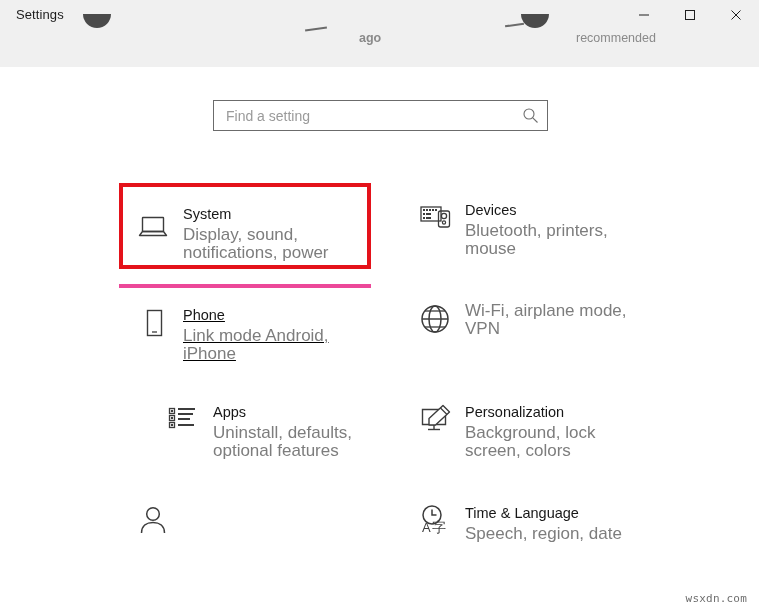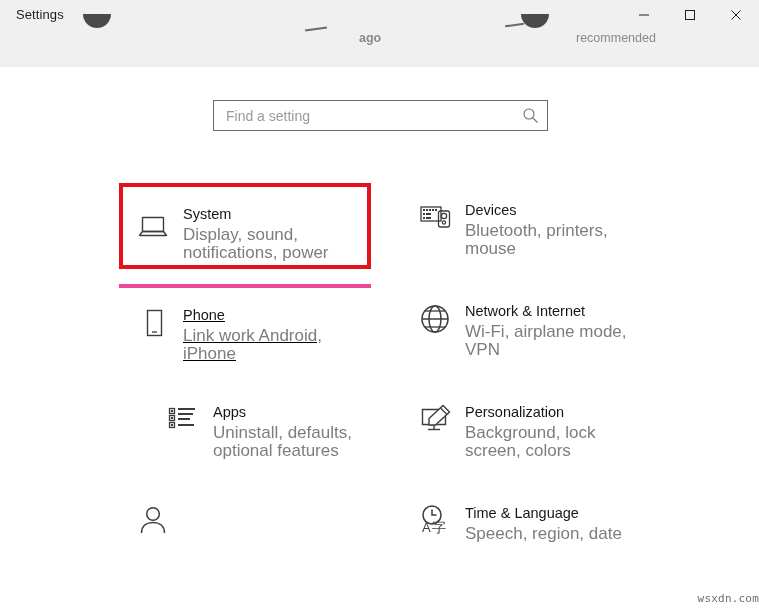--- a/index.html
+++ b/index.html
@@ -163,21 +163,21 @@
   .tile-sub {
     font-size: 17px;
     color: #7d7d7d;
     line-height: 18px;
     max-width: 180px;
   }
 
   
   .watermark {
     position: absolute;
-    right: 0;
+    right: 12px;
     bottom: 4px;
     font-family: "DejaVu Sans Mono", monospace;
     font-size: 11px;
     color: #6e6e6e;
     letter-spacing: .2px;
   }
 </style>
 </head>
 <body>
 
@@ -276,36 +276,35 @@
   <div class="grid-row">
     <div class="tile faint">
       <div class="tile-icon">
         <svg width="34" height="32" viewBox="0 0 34 32">
           <rect x="10.5" y="3.5" width="14" height="25" fill="none" stroke="currentColor" stroke-width="1.4"></rect>
           <line x1="15" y1="25" x2="20" y2="25" stroke="currentColor" stroke-width="1.3"></line>
         </svg>
       </div>
       <div class="tile-text">
         <div class="tile-title">Phone</div>
-        <div class="tile-sub">Link work Android, iPhone</div>
+        <div class="tile-sub">Link mode Android, iPhone</div>
       </div>
     </div>
 
     <div class="tile col-right">
       <div class="tile-icon">
         <svg width="34" height="32" viewBox="0 0 34 32">
           <circle cx="16" cy="16" r="13" fill="none" stroke="currentColor" stroke-width="1.5"></circle>
           <ellipse cx="16" cy="16" rx="6" ry="13" fill="none" stroke="currentColor" stroke-width="1.5"></ellipse>
           <line x1="3" y1="16" x2="29" y2="16" stroke="currentColor" stroke-width="1.5"></line>
           <line x1="6" y1="8" x2="26" y2="8" stroke="currentColor" stroke-width="1.3"></line>
           <line x1="6" y1="24" x2="26" y2="24" stroke="currentColor" stroke-width="1.3"></line>
         </svg>
       </div>
       <div class="tile-text">
-        <div class="tile-title">Network &amp; Internet</div>
         <div class="tile-sub">Wi-Fi, airplane mode, VPN</div>
       </div>
     </div>
   </div>
 
   <div class="grid-row">
     <div class="tile col-right">
       <div class="tile-icon">
         <svg width="34" height="32" viewBox="0 0 34 32">
           <g fill="none" stroke="currentColor" stroke-width="1.3">

